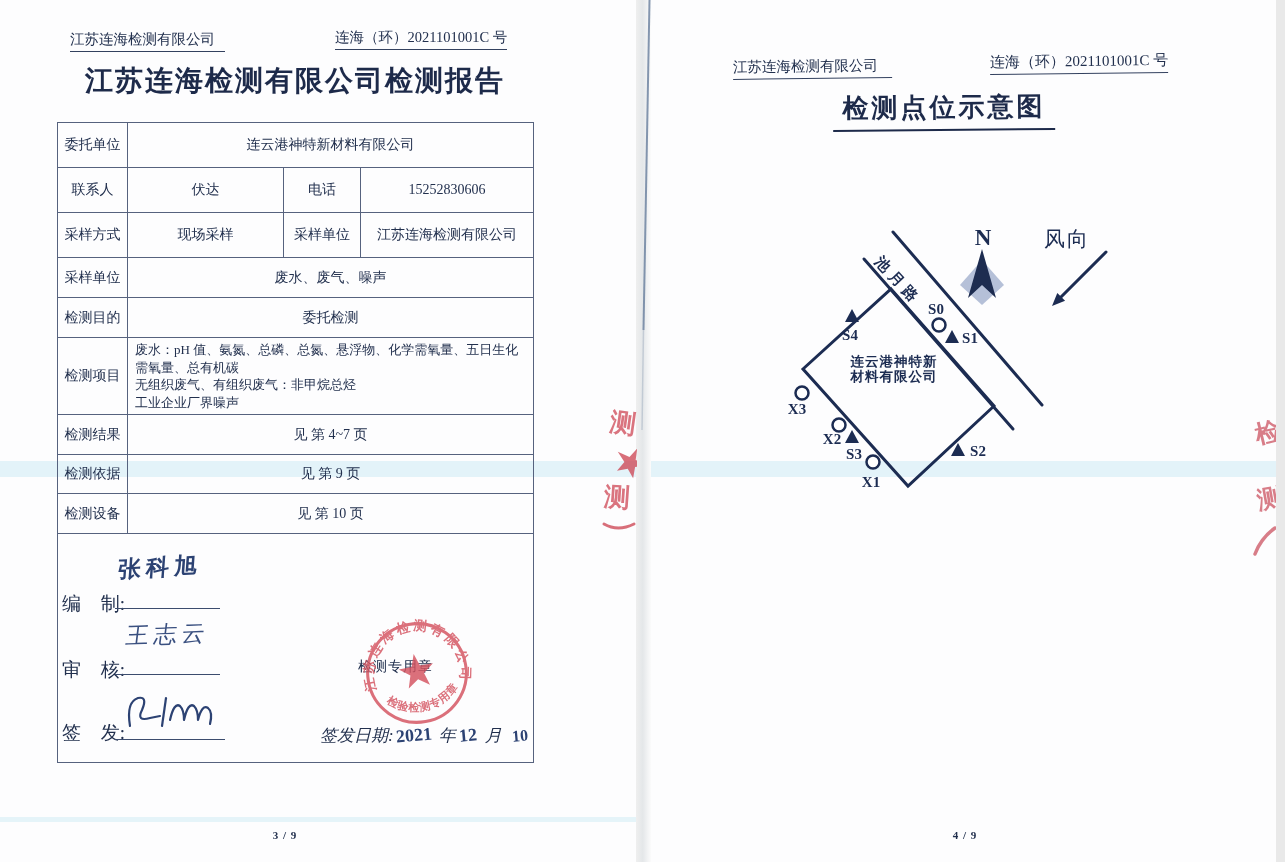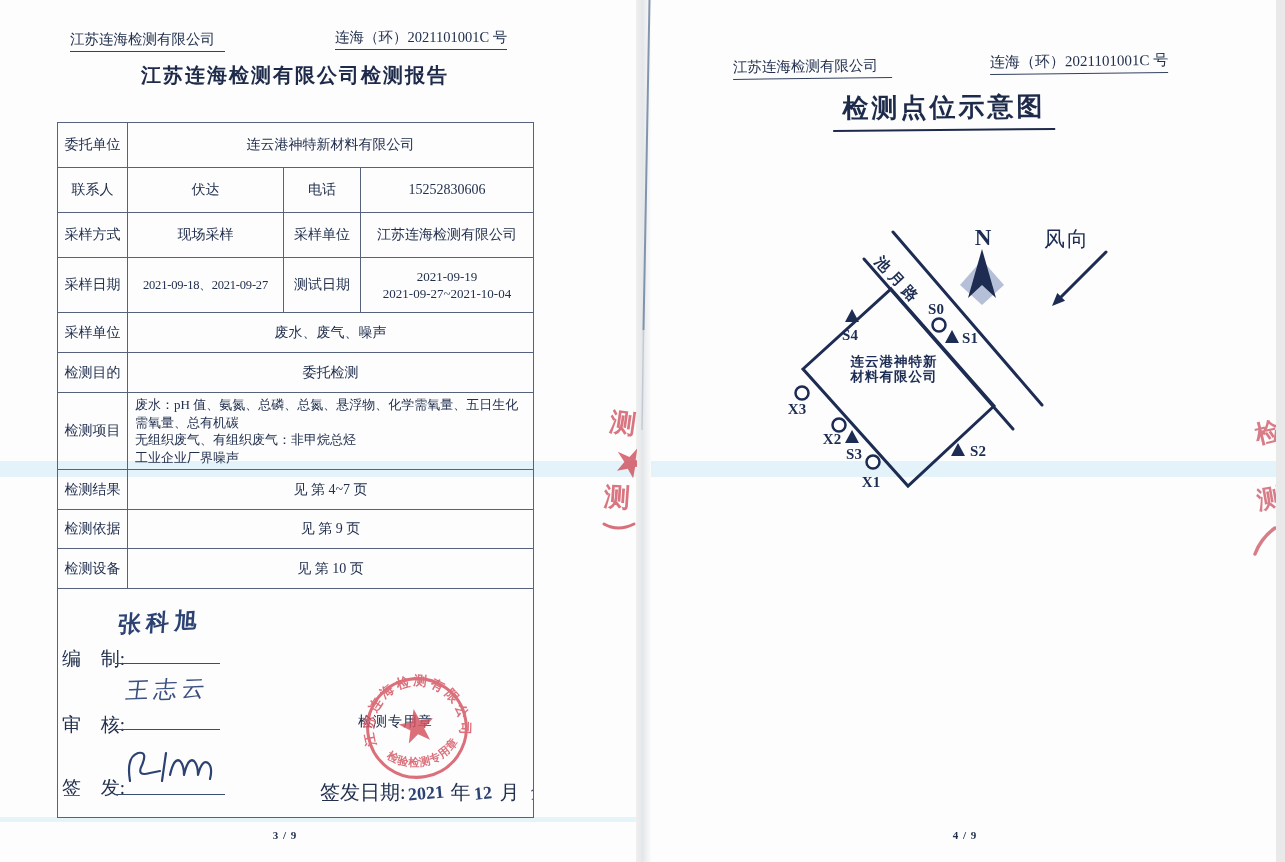--- a/index.html
+++ b/index.html
@@ -35,21 +35,21 @@
   
   .sig-cell{position:relative;padding:0 !important;height:228px;}
   .sig-label{position:absolute;font-size:19px;word-spacing:15px;white-space:nowrap;}
   .sig-underline{position:absolute;border-top:1.5px solid #3c4c6e;height:0;}
   .hw{display:inline-block;color:var(--hw);white-space:nowrap;}
   .hw-name{position:absolute;font-size:23px;font-weight:600;letter-spacing:5px;
     transform:rotate(-3deg) skewX(-7deg);}
   .stamp-note{position:absolute;font-size:14px;letter-spacing:1px;z-index:1;white-space:nowrap;}
   .stamp-svg{position:absolute;z-index:2;opacity:.82;}
   .date-line{position:absolute;display:flex;align-items:baseline;white-space:nowrap;z-index:3;}
-  .date-line .pr{font-size:20px;}
+  .date-line .pr{font-size:17px;font-style:italic;}
   .date-line .hw{font-size:18px;font-weight:600;transform:rotate(-5deg);}
   
   .footer-num{font-size:11px;font-weight:bold;text-align:center;letter-spacing:1px;z-index:3;}
   
   #diagram{left:0;top:0;width:1285px;height:862px;z-index:3;pointer-events:none;}
   #diagram .rd{stroke:#1c2c52;stroke-width:3;stroke-linecap:round;fill:none;}
   #diagram text{fill:#1c2c52;}
   .pt-circle{fill:#ffffff;stroke:#1c2c52;stroke-width:2.5;}
   .pt-triangle{fill:#1c2c52;}
   .pt-label{font-size:15px;font-weight:600;text-anchor:middle;
@@ -71,21 +71,21 @@
   <div class="abs scan-band2"></div>
   <div class="abs gutter"></div>
   <svg class="abs" style="left:0;top:0;width:1285px;height:862px;z-index:2;pointer-events:none;">
     <line x1="649.5" y1="0" x2="643.5" y2="330" stroke="#5e7697" stroke-width="2" opacity="0.75"></line>
     <line x1="643.5" y1="330" x2="642" y2="430" stroke="#5e7697" stroke-width="1.5" opacity="0.25"></line>
   </svg>
 
   <div class="abs hdr" style="left:70px;top:30px;padding-right:10px;">江苏连海检测有限公司</div>
   <div class="abs hdr" style="left:335px;top:28px;">连海（环）2021101001C 号</div>
 
-  <div class="abs doc-title" style="left:63px;top:62px;width:464px;font-size:20px;">江苏连海检测有限公司检测报告</div>
+  <div class="abs doc-title" style="left:63px;top:62px;width:464px;font-size:28px;">江苏连海检测有限公司检测报告</div>
 
   <table id="report-table">
     <colgroup>
         <col style="width:70px">
         <col style="width:156px">
         <col style="width:77px">
         <col style="width:173px">
       </colgroup>
     <tbody>
         <tr style="height:45px;">
@@ -96,29 +96,20 @@
       <td>联系人</td>
       <td>伏达</td>
       <td>电话</td>
       <td>15252830606</td>
     </tr>
     <tr style="height:45px;">
       <td>采样方式</td>
       <td>现场采样</td>
       <td>采样单位</td>
       <td>江苏连海检测有限公司</td>
-    </tr>
-    <tr style="height:50px;">
-      <td>采样日期</td>
-      <td class="small-cell">2021-09-18、2021-09-27</td>
-      <td>测试日期</td>
-      <td class="date2-cell">
-        <div>2021-09-19</div>
-        <div>2021-09-27~2021-10-04</div>
-      </td>
     </tr>
     <tr style="height:40px;">
       <td>采样单位</td>
       <td colspan="3">废水、废气、噪声</td>
     </tr>
     <tr style="height:40px;">
       <td>检测目的</td>
       <td colspan="3">委托检测</td>
     </tr>
     <tr style="height:72px;">

